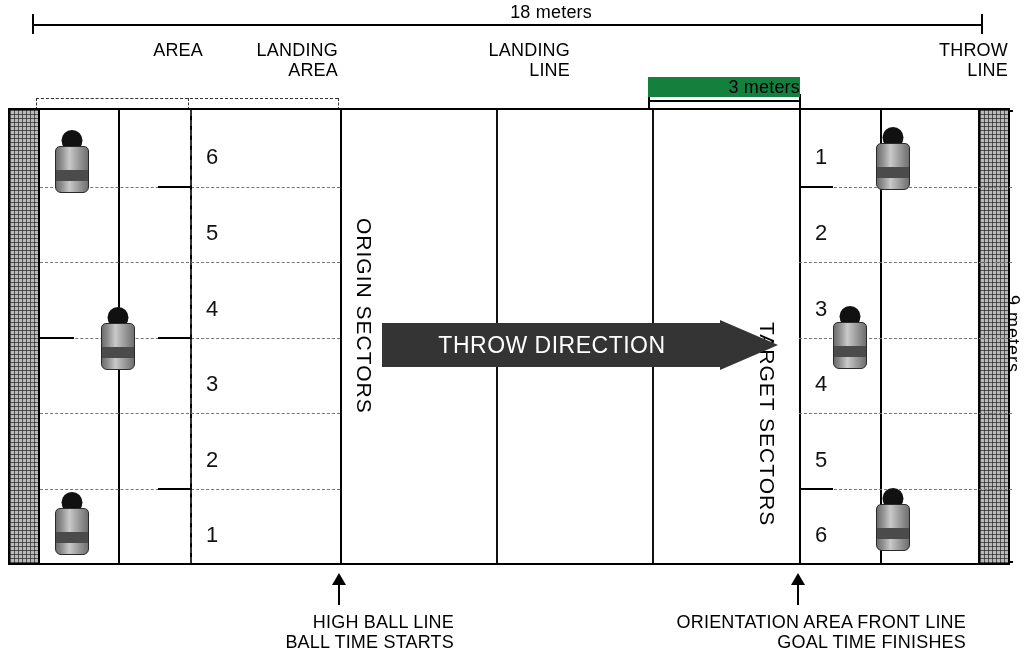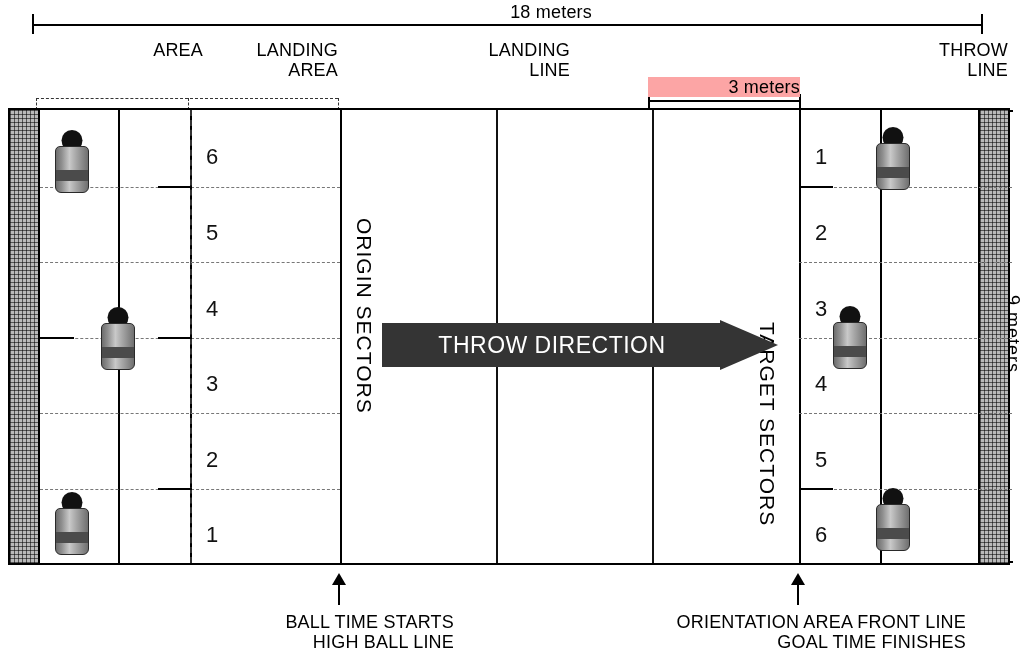--- a/index.html
+++ b/index.html
@@ -243,21 +243,21 @@
   <div class="dashline" style="left:36px; top:98px; width:152px;"></div>
   <div class="dashline-tick" style="left:36px; top:98px; height:12px;"></div>
   <div class="dashline-tick" style="left:188px; top:98px; height:12px;"></div>
 
   <div class="dashline" style="left:190px; top:98px; width:148px;"></div>
   <div class="dashline-tick" style="left:338px; top:98px; height:12px;"></div>
 
   <div class="dimline" style="left:648px; top:100px; width:152px;"></div>
   <div class="tick" style="left:648px; top:94px; height:14px;"></div>
   <div class="tick" style="left:799px; top:94px; height:14px;"></div>
-  <div class="abs ctext" style="left:648px; top:77px; width:152px; background:#fca5a5;">
+  <div class="abs ctext" style="left:648px; top:77px; width:152px; background:#15803d;">
     <span>3 meters</span>
   </div>
 
   <div class="dimline-v" style="left:795px; top:110px; height:77px;"></div>
   <div class="tick-h" style="left:788px; top:186px; width:22px;"></div>
   <div class="vlabel" style="left:757px; top:112px; font-size:16px;">
     <span>1.5 meter</span>
   </div>
 
   <div class="dimline-v" style="left:1001px; top:110px; height:452px;"></div>
@@ -352,22 +352,22 @@
     <div class="player" style="left:883px; top:378px;">
       <div class="head"></div>
       <div class="body"></div>
       <div class="belt"></div>
     </div>
   </div>
 
   <div class="uparrow" style="left:332px; top:573px;"></div>
   <div class="vstem" style="left:338px; top:583px; height:22px;"></div>
   <div class="abs ctext" style="left:222px; top:612px; width:232px;">
+    <div>HIGH BALL LINE</div>
     <div>BALL TIME STARTS</div>
-    <div>HIGH BALL LINE</div>
   </div>
 
   <div class="uparrow" style="left:791px; top:573px;"></div>
   <div class="vstem" style="left:797px; top:583px; height:22px;"></div>
   <div class="abs ctext" style="left:630px; top:612px; width:336px;">
     <div>ORIENTATION AREA FRONT LINE</div>
     <div>GOAL TIME FINISHES</div>
   </div>
 
 </div>

